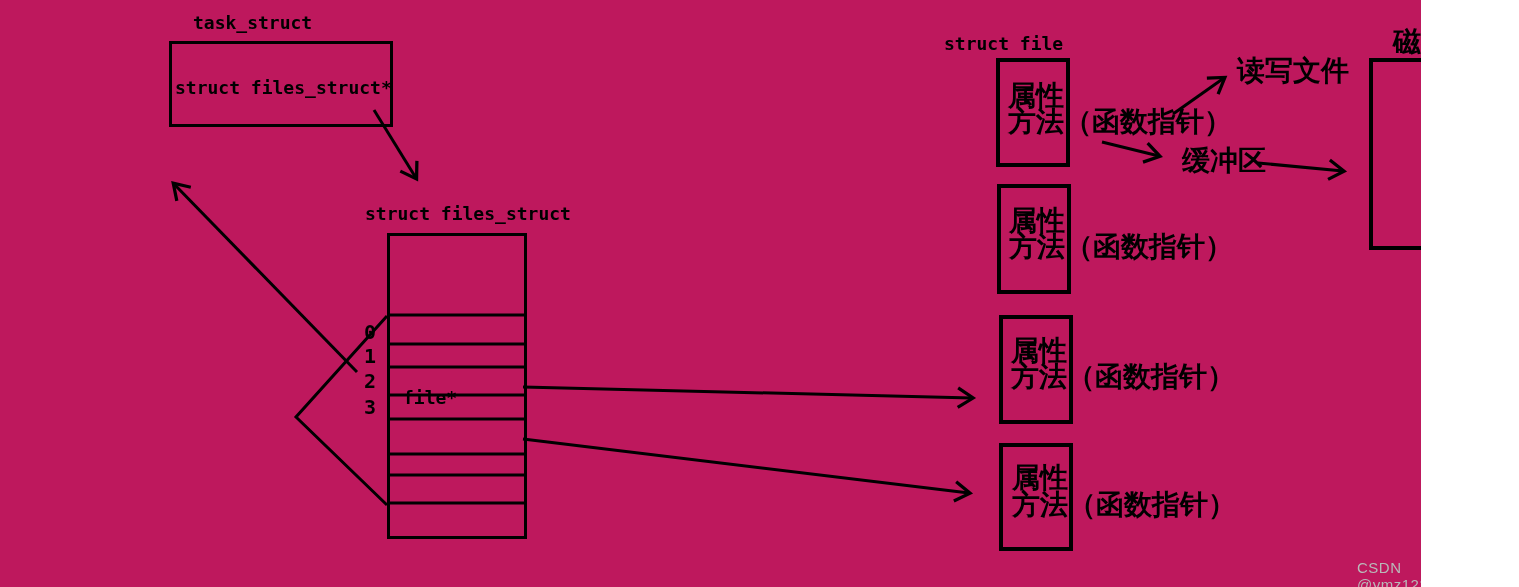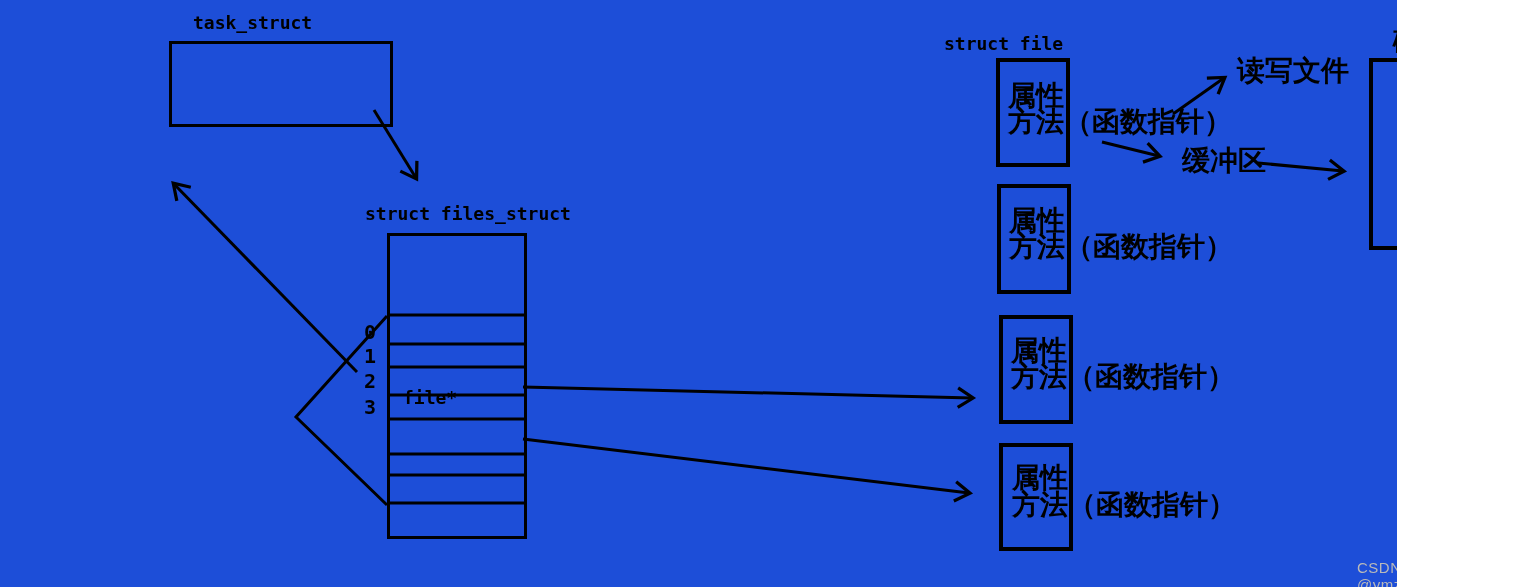--- a/index.html
+++ b/index.html
@@ -1,21 +1,22 @@
 <!DOCTYPE html>
 <html><head>
 <meta charset="utf-8">
 <style>
   html,body{margin:0;padding:0;background:#ffffff;}
   .canvas{
     position:relative;
     width:1397px;height:587px;
-    background:#1d4ed8;
+    background:#be185d;
     overflow:hidden;
     font-family:"DejaVu Sans Mono","Liberation Mono",monospace;
+    padding-left:24px;
   }
   .mono{
     position:absolute;
     font-family:"DejaVu Sans Mono","Liberation Mono",monospace;
     font-weight:bold;font-size:18px;line-height:20px;color:#000;
     white-space:pre;
   }
   .idx{font-size:20px;line-height:21px;width:20px;text-align:right;}
   .cjk{
     position:absolute;
@@ -42,20 +43,21 @@
   <div class="box" style="left:387px;top:233px;width:140px;height:306px"></div>
 
   <div class="box box-thick" style="left:996px;top:58px;width:74px;height:109px"></div>
   <div class="box box-thick" style="left:997px;top:184px;width:74px;height:110px"></div>
   <div class="box box-thick" style="left:999px;top:315px;width:74px;height:109px"></div>
   <div class="box box-thick" style="left:999px;top:443px;width:74px;height:108px"></div>
 
   <div class="box box-thick" style="left:1369px;top:58px;width:111px;height:192px"></div>
 
   <div class="mono" style="left:193px;top:13px">task_struct</div>
+  <div class="mono" style="left:175px;top:78px">struct files_struct*</div>
 
   <div class="mono" style="left:365px;top:204px">struct files_struct</div>
 
   <div class="mono idx" style="left:356px;top:322px">0</div>
   <div class="mono idx" style="left:356px;top:346px">1</div>
   <div class="mono idx" style="left:356px;top:371px">2</div>
   <div class="mono idx" style="left:356px;top:397px">3</div>
 
   <div class="mono" style="left:403px;top:388px">file*</div>
 

